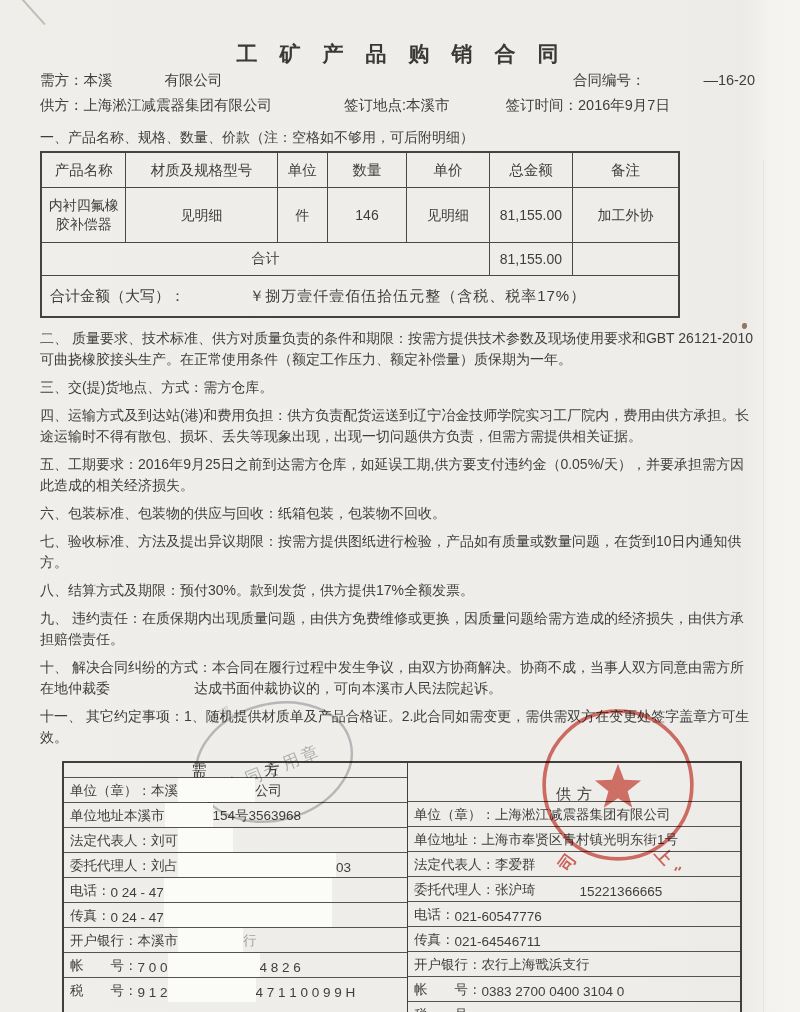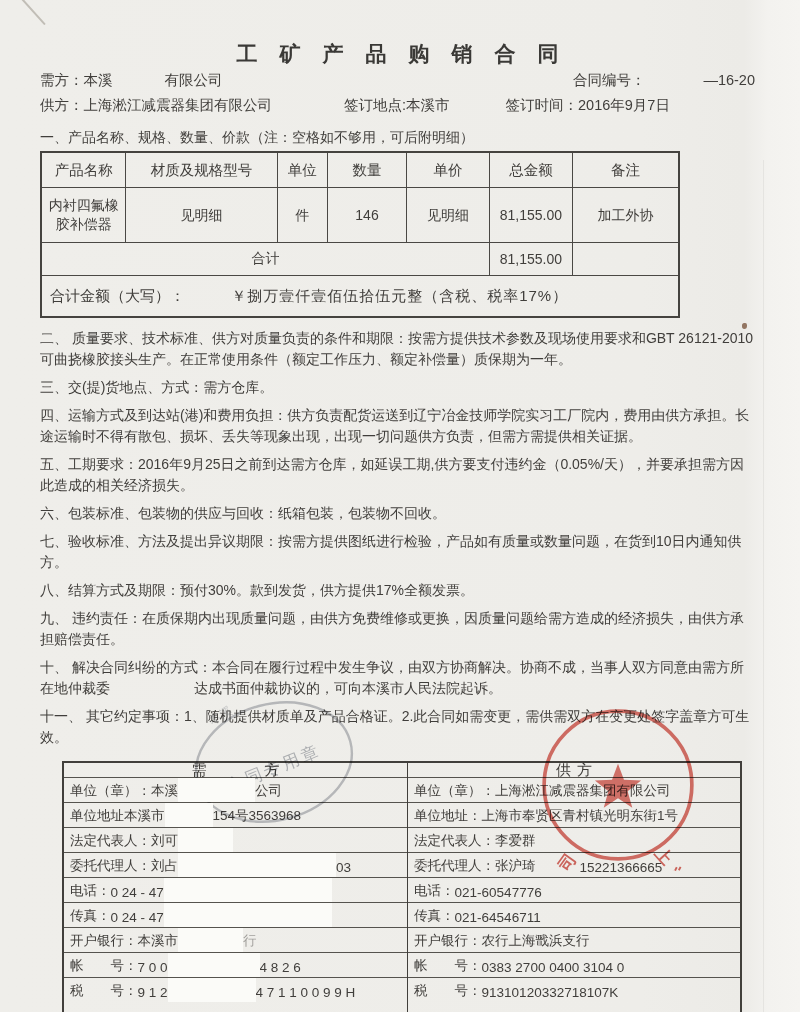--- a/index.html
+++ b/index.html
@@ -37,41 +37,41 @@
     border:2.2px solid #45433f;font-size:14px;color:#403e3b;
   }
   table.product th,table.product td{
     border:1.4px solid #4a4844;text-align:center;padding:2px 4px;
     font-weight:normal;overflow:hidden;
   }
   table.product th{height:30px;font-size:14.5px;}
   tr.prod-row td{height:50px;line-height:19px;}
   tr.total-row td{height:28px;}
   tr.amount-row td{height:36px;text-align:left;padding-left:8px;font-size:15px;}
-  .amount-words{margin-left:42px;letter-spacing:1px;}
+  .amount-words{margin-left:60px;letter-spacing:1px;}
 
   
   .clauses{margin-top:10px;width:715px;}
   .clause{margin:7px 0 0;font-size:14px;line-height:21px;color:#403e3b;}
 
   
   .parties{
     position:relative;margin:13px 0 0 22px;width:680px;height:282px;
     border:2.2px solid #413f3b;display:flex;box-sizing:border-box;
     font-size:13.5px;background:transparent;
   }
   .half{box-sizing:border-box;height:100%;}
   .half.buyer{width:50.9%;border-right:1.8px solid #413f3b;}
   .half.seller{width:49.1%;}
   .phead{
     position:relative;height:15px;display:flex;align-items:center;justify-content:center;
     font-size:15px;
   }
   .phead.b{letter-spacing:58px;text-indent:58px;}
-  .phead.s{letter-spacing:6px;text-indent:6px;}
+  .phead.s{letter-spacing:6px;text-indent:6px;margin-top:24px;}
   .phead::after,.prow::after{
     content:"";position:absolute;left:0;right:0;bottom:0;border-top:1.3px solid #55534e;
   }
   .prow{
     position:relative;height:25px;display:flex;align-items:flex-end;
     padding:0 4px 3px 6px;box-sizing:border-box;white-space:nowrap;
   }
   .prow:last-child::after{border-top:none;}
   .plabel{flex:none;}
   .ptext{flex:none;}

